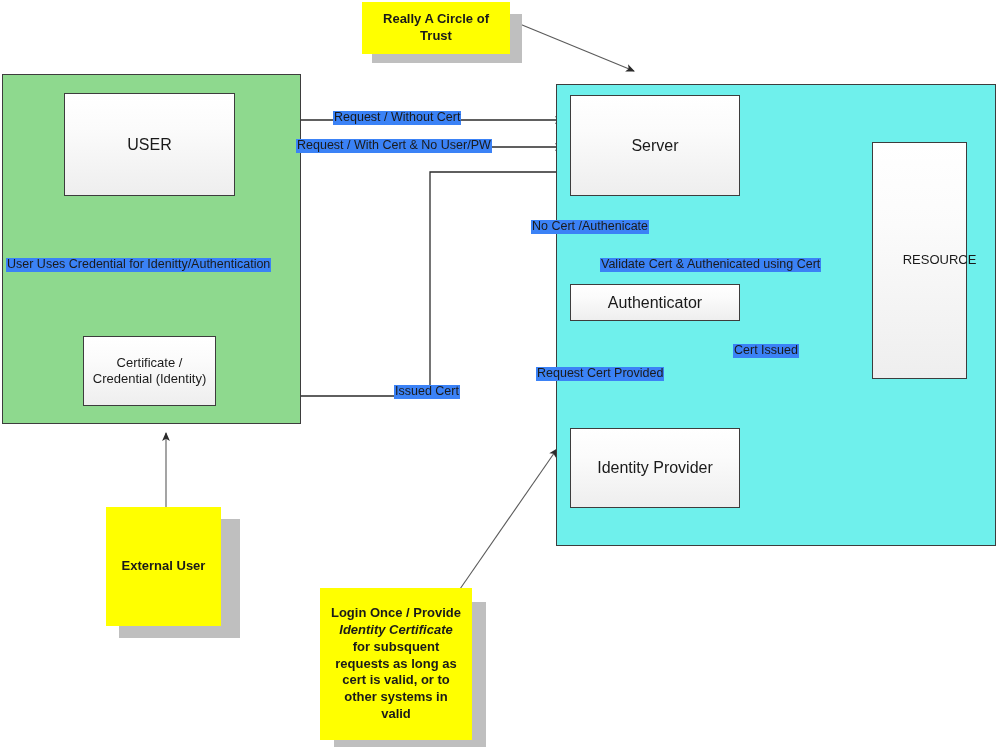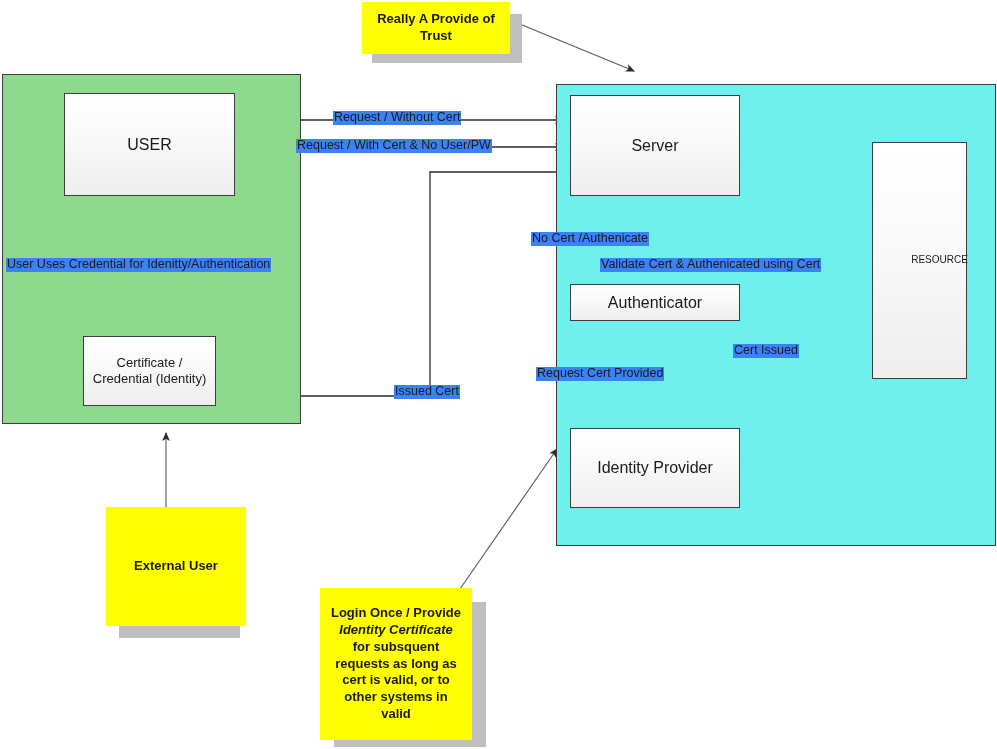--- a/index.html
+++ b/index.html
@@ -38,21 +38,21 @@
     justify-content: center;
     text-align: center;
     color: #1a1a1a;
     line-height: 1.25;
   }
   .box-user  { font-size: 16px; }
   .box-cert  { font-size: 13px; }
   .box-server{ font-size: 16px; }
   .box-auth  { font-size: 16px; }
   .box-idp   { font-size: 16px; }
-  .box-res   { font-size: 10px; padding-left: 40px; }
+  .box-res   { font-size: 13px; padding-left: 40px; }
   .note-shadow {
     background: #bfbfbf;
   }
   .note {
     background: #ffff00;
     color: #1a1a1a;
     font-weight: bold;
     display: flex;
     align-items: center;
     justify-content: center;
@@ -150,46 +150,46 @@
 </div>
 
 <div class="abs edge-label" style="left:6px; top:258px;">
   <span>User Uses Credential for Idenitty/Authentication</span>
 </div>
 
 <div class="abs edge-label" style="left:394px; top:385px;">
   <span>Issued Cert</span>
 </div>
 
-<div class="abs edge-label" style="left:531px; top:232px;">
+<div class="abs edge-label" style="left:531px; top:220px;">
   <span>No Cert /Authenicate</span>
 </div>
 
 <div class="abs edge-label" style="left:600px; top:258px;">
   <span>Validate Cert &amp; Authenicated using Cert</span>
 </div>
 
 <div class="abs edge-label" style="left:536px; top:367px;">
   <span>Request Cert Provided</span>
 </div>
 
 <div class="abs edge-label" style="left:733px; top:344px;">
   <span>Cert Issued</span>
 </div>
 
 <div class="abs note-shadow" style="left:372px; top:14px; width:150px; height:49px;"></div>
 <div class="abs note note-sm" style="left:362px; top:2px; width:148px; height:52px;">
   <span style="display:block;">
-    <span style="display:block;">Really A Provide of</span>
+    <span style="display:block;">Really A Circle of</span>
     <span style="display:block;">Trust</span>
   </span>
 </div>
 
 <div class="abs note-shadow" style="left:119px; top:519px; width:121px; height:119px;"></div>
-<div class="abs note note-sm" style="left:106px; top:507px; width:140px; height:119px;">
+<div class="abs note note-sm" style="left:106px; top:507px; width:115px; height:119px;">
   <span>External User</span>
 </div>
 
 <div class="abs note-shadow" style="left:334px; top:602px; width:152px; height:145px;"></div>
 <div class="abs note note-sm" style="left:320px; top:588px; width:152px; height:152px; padding:4px 2px;">
   <span style="display:block;">
     <span style="display:block;">Login Once / Provide</span>
     <span style="display:block;font-style:italic;">Identity Certificate</span>
     <span style="display:block;">for subsquent</span>
     <span style="display:block;">requests as long as</span>

